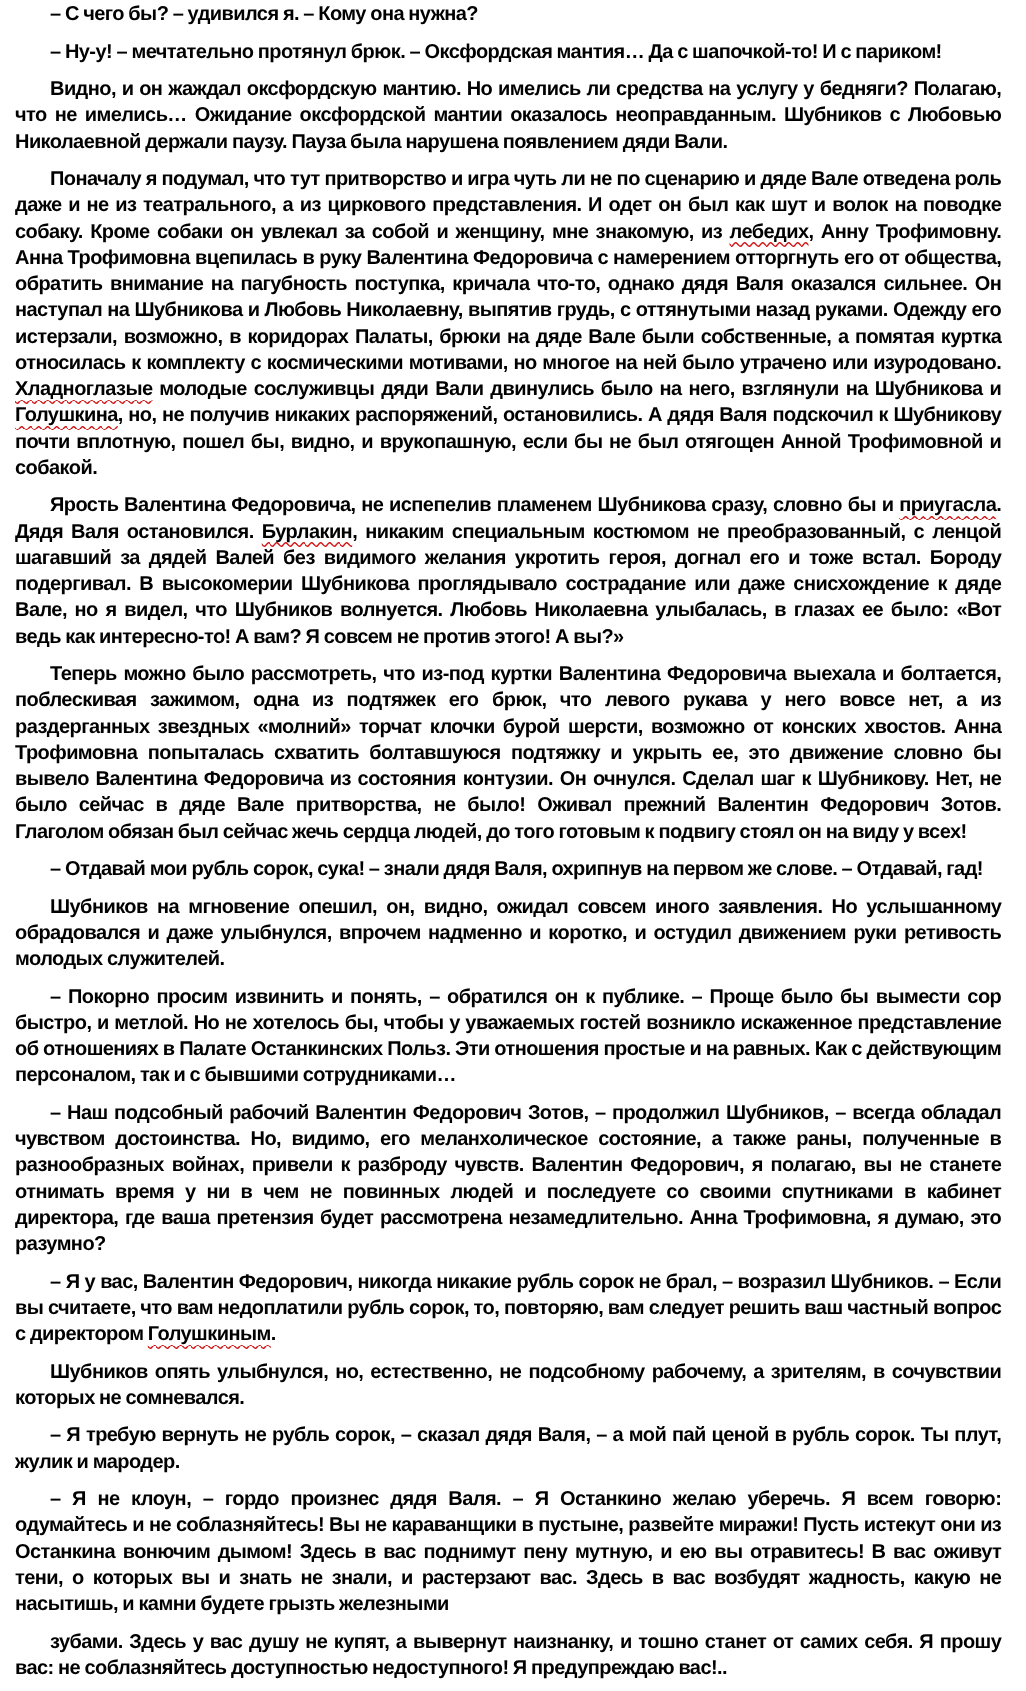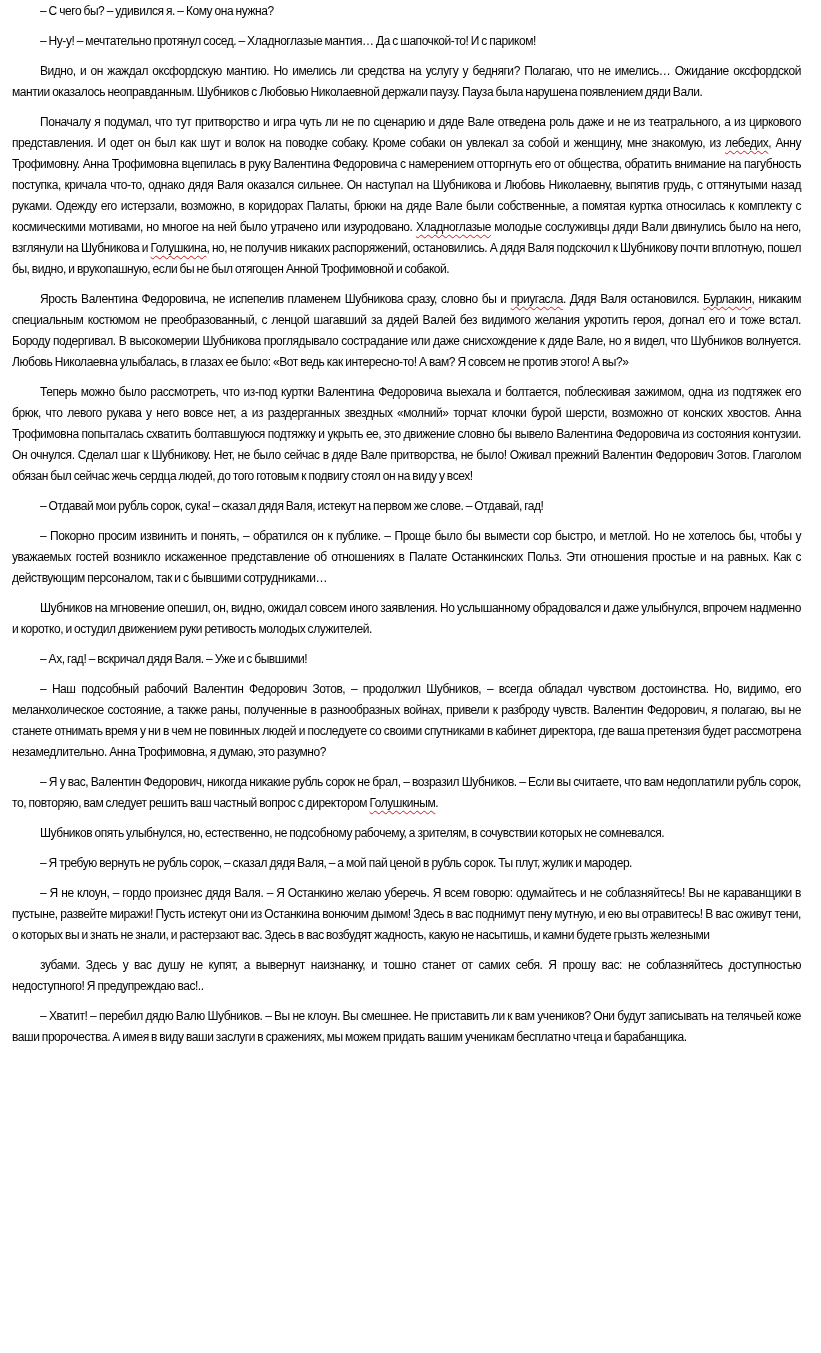--- a/index.html
+++ b/index.html
@@ -11,48 +11,48 @@
     color: #000000;
   }
   #doc {
     position: relative;
     padding: 1px 20px 0 12px;
     box-sizing: border-box;
     width: 821px;
   }
   .p {
     margin: 0 0 9px 0;
-    font-size: 12px;
+    font-size: 16px;
     line-height: 21px;
     text-align: justify;
     text-indent: 28px;
     letter-spacing: -0.45px;
     word-spacing: -0.5px;
+    font-weight: bold;
   }
   .p.dlg { text-indent: 28px; }
   .sp {
     text-decoration: underline wavy #d01818;
     text-decoration-thickness: 1px;
     text-underline-offset: 3px;
   }
 </style>
 </head>
 <body>
 
 <div id="doc">
     <p class="p dlg"><span>–  С чего бы? – удивился я. – Кому она нужна?</span></p>
-    <p class="p dlg"><span>–  Ну-у! – мечтательно протянул сосед. – Хладноглазые мантия… Да с шапочкой-то! И с париком!</span></p>
+    <p class="p dlg"><span>–  Ну-у! – мечтательно протянул брюк. – Оксфордская мантия… Да с шапочкой-то! И с париком!</span></p>
     <p class="p"><span>Видно, и он жаждал оксфордскую мантию. Но имелись ли средства на услугу у бедняги? Полагаю, что не имелись… Ожидание оксфордской мантии оказалось неоправданным. Шубников с Любовью Николаевной держали паузу. Пауза была нарушена появлением дяди Вали.</span></p>
     <p class="p"><span>Поначалу я подумал, что тут притворство и игра чуть ли не по сценарию и дяде Вале отведена роль даже и не из театрального, а из циркового представления. И одет он был как шут и волок на поводке собаку. Кроме собаки он увлекал за собой и женщину, мне знакомую, из </span><span class="sp">лебедих</span><span>, Анну Трофимовну. Анна Трофимовна вцепилась в руку Валентина Федоровича с намерением отторгнуть его от общества, обратить внимание на пагубность поступка, кричала что-то, однако дядя Валя оказался сильнее. Он наступал на Шубникова и Любовь Николаевну, выпятив грудь, с оттянутыми назад руками. Одежду его истерзали, возможно, в коридорах Палаты, брюки на дяде Вале были собственные, а помятая куртка относилась к комплекту с космическими мотивами, но многое на ней было утрачено или изуродовано. </span><span class="sp">Хладноглазые</span><span> молодые сослуживцы дяди Вали двинулись было на него, взглянули на Шубникова и </span><span class="sp">Голушкина</span><span>, но, не получив никаких распоряжений, остановились. А дядя Валя подскочил к Шубникову почти вплотную, пошел бы, видно, и врукопашную, если бы не был отягощен Анной Трофимовной и собакой.</span></p>
     <p class="p"><span>Ярость Валентина Федоровича, не испепелив пламенем Шубникова сразу, словно бы и </span><span class="sp">приугасла</span><span>. Дядя Валя остановился. </span><span class="sp">Бурлакин</span><span>, никаким специальным костюмом не преобразованный, с ленцой шагавший за дядей Валей без видимого желания укротить героя, догнал его и тоже встал. Бороду подергивал. В высокомерии Шубникова проглядывало сострадание или даже снисхождение к дяде Вале, но я видел, что Шубников волнуется. Любовь Николаевна улыбалась, в глазах ее было: «Вот ведь как интересно-то! А вам? Я совсем не против этого! А вы?»</span></p>
     <p class="p"><span>Теперь можно было рассмотреть, что из-под куртки Валентина Федоровича выехала и болтается, поблескивая зажимом, одна из подтяжек его брюк, что левого рукава у него вовсе нет, а из раздерганных звездных «молний» торчат клочки бурой шерсти, возможно от конских хвостов. Анна Трофимовна попыталась схватить болтавшуюся подтяжку и укрыть ее, это движение словно бы вывело Валентина Федоровича из состояния контузии. Он очнулся. Сделал шаг к Шубникову. Нет, не было сейчас в дяде Вале притворства, не было! Оживал прежний Валентин Федорович Зотов. Глаголом обязан был сейчас жечь сердца людей, до того готовым к подвигу стоял он на виду у всех!</span></p>
-    <p class="p dlg"><span>–  Отдавай мои рубль сорок, сука! – сказал дядя Валя, истекут на первом же слове. – Отдавай, гад!</span></p>
+    <p class="p dlg"><span>–  Отдавай мои рубль сорок, сука! – знали дядя Валя, охрипнув на первом же слове. – Отдавай, гад!</span></p>
+    <p class="p"><span>Шубников на мгновение опешил, он, видно, ожидал совсем иного заявления. Но услышанному обрадовался и даже улыбнулся, впрочем надменно и коротко, и остудил движением руки ретивость молодых служителей.</span></p>
     <p class="p dlg"><span>–  Покорно просим извинить и понять, – обратился он к публике. – Проще было бы вымести сор быстро, и метлой. Но не хотелось бы, чтобы у уважаемых гостей возникло искаженное представление об отношениях в Палате Останкинских Польз. Эти отношения простые и на равных. Как с действующим персоналом, так и с бывшими сотрудниками…</span></p>
-    <p class="p"><span>Шубников на мгновение опешил, он, видно, ожидал совсем иного заявления. Но услышанному обрадовался и даже улыбнулся, впрочем надменно и коротко, и остудил движением руки ретивость молодых служителей.</span></p>
-    <p class="p dlg"><span>–  Ах, гад! – вскричал дядя Валя. – Уже и с бывшими!</span></p>
     <p class="p dlg"><span>–  Наш подсобный рабочий Валентин Федорович Зотов, – продолжил Шубников, – всегда обладал чувством достоинства. Но, видимо, его меланхолическое состояние, а также раны, полученные в разнообразных войнах, привели к разброду чувств. Валентин Федорович, я полагаю, вы не станете отнимать время у ни в чем не повинных людей и последуете со своими спутниками в кабинет директора, где ваша претензия будет рассмотрена незамедлительно. Анна Трофимовна, я думаю, это разумно?</span></p>
     <p class="p dlg"><span>–  Я у вас, Валентин Федорович, никогда никакие рубль сорок не брал, – возразил Шубников. – Если вы считаете, что вам недоплатили рубль сорок, то, повторяю, вам следует решить ваш частный вопрос с директором </span><span class="sp">Голушкиным</span><span>.</span></p>
     <p class="p"><span>Шубников опять улыбнулся, но, естественно, не подсобному рабочему, а зрителям, в сочувствии которых не сомневался.</span></p>
     <p class="p dlg"><span>–  Я требую вернуть не рубль сорок, – сказал дядя Валя, – а мой пай ценой в рубль сорок. Ты плут, жулик и мародер.</span></p>
     <p class="p dlg"><span>–  Я не клоун, – гордо произнес дядя Валя. – Я Останкино желаю уберечь. Я всем говорю: одумайтесь и не соблазняйтесь! Вы не караванщики в пустыне, развейте миражи! Пусть истекут они из Останкина вонючим дымом! Здесь в вас поднимут пену мутную, и ею вы отравитесь! В вас оживут тени, о которых вы и знать не знали, и растерзают вас. Здесь в вас возбудят жадность, какую не насытишь, и камни будете грызть железными</span></p>
     <p class="p"><span>зубами. Здесь у вас душу не купят, а вывернут наизнанку, и тошно станет от самих себя. Я прошу вас: не соблазняйтесь доступностью недоступного! Я предупреждаю вас!..</span></p>
     <p class="p dlg"><span>–  Хватит! – перебил дядю Валю Шубников. – Вы не клоун. Вы смешнее. Не приставить ли к вам учеников? Они будут записывать на телячьей коже ваши пророчества. А имея в виду ваши заслуги в сражениях, мы можем придать вашим ученикам бесплатно чтеца и барабанщика.</span></p>
   </div>
 
 </body></html>

